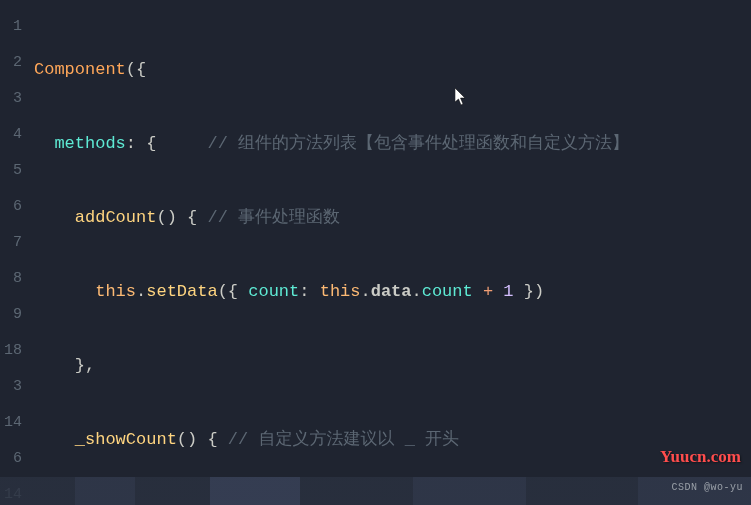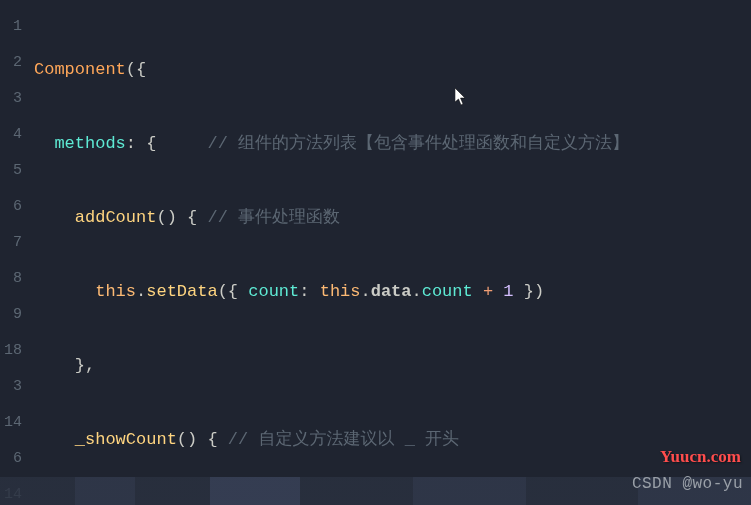--- a/index.html
+++ b/index.html
@@ -59,21 +59,21 @@
       font-size: 17px;
       font-weight: bold;
       font-family: Georgia, serif;
       text-shadow: 1px 1px 2px rgba(0,0,0,0.5);
     }
     .watermark2 {
       position: absolute;
       right: 8px;
       bottom: 12px;
       color: #9aa0a8;
-      font-size: 16px;
+      font-size: 10px;
       letter-spacing: 0.5px;
     }
     .cursor-arrow {
       position: absolute;
       left: 455px;
       top: 88px;
       width: 12px;
       height: 18px;
       pointer-events: none;
     }

